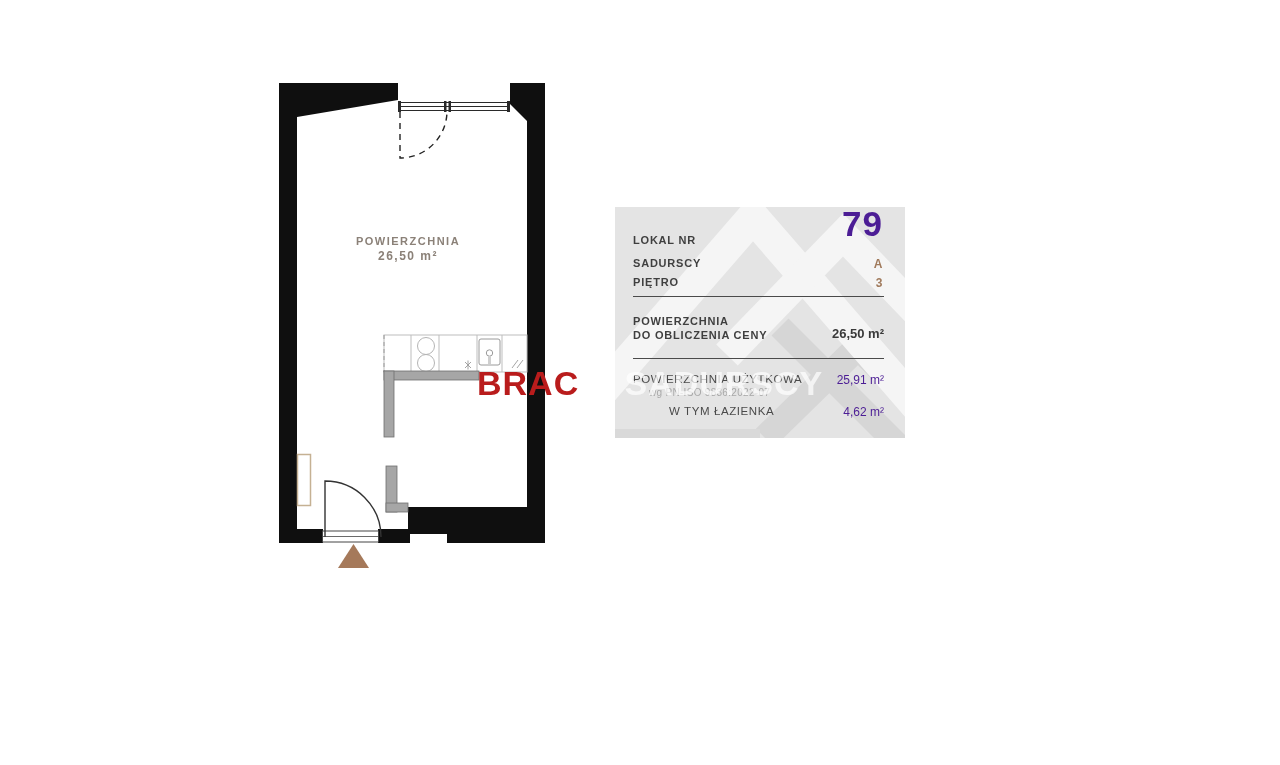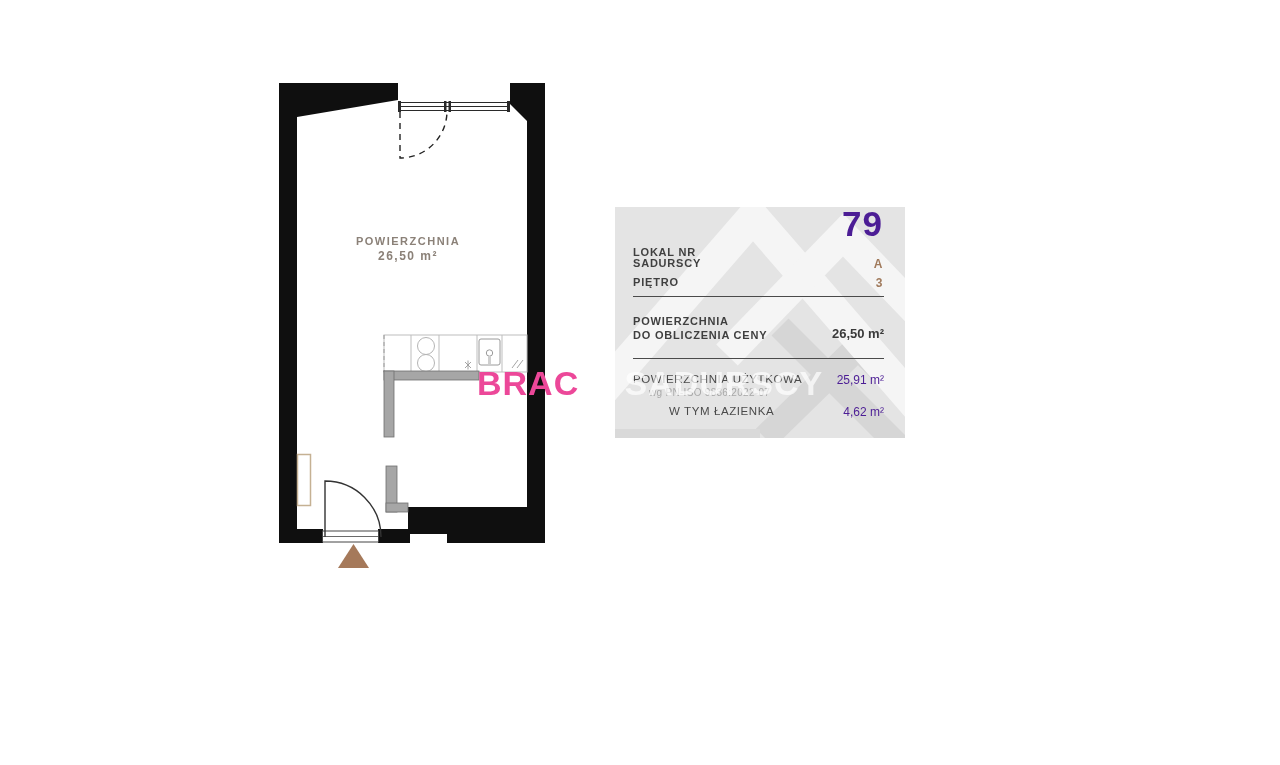--- a/index.html
+++ b/index.html
@@ -17,21 +17,21 @@
   .val-brown{font-size:12px;font-weight:700;color:#a07a5c;letter-spacing:.5px;}
   .val-bold{font-size:13px;font-weight:700;color:#3a3a3a;}
   .val-reg{font-size:12px;font-weight:400;color:#4c1d95;}
   .note{font-size:10px;color:#a8a8a8;letter-spacing:.3px;margin-left:16px;}
   .divider{position:absolute;left:18px;right:21px;border-top:1.5px solid #4a4a4a;z-index:2;}
 
   
   .watermark{position:absolute;left:477px;top:366px;z-index:3;
              font-size:34px;font-weight:700;letter-spacing:1px;white-space:nowrap;
              pointer-events:none;line-height:1;}
-  .wm-gray{color:#ec4899;text-align:right;}
+  .wm-gray{color:#b91c1c;text-align:right;}
   .wm-white{color:rgba(255,255,255,0.7);margin-top:28px;}
 
   
   svg.plan{position:absolute;left:0;top:0;z-index:1;}
   .plan-label{fill:#8b8178;font-family:"Liberation Sans",sans-serif;
               font-weight:600;letter-spacing:1.5px;}
 </style>
 </head>
 <body>
 
@@ -101,21 +101,21 @@
   <div class="panel">
     <svg class="pattern" viewBox="0 0 290 231" preserveAspectRatio="none">
       <polyline points="150,231 243,140 335,231" fill="none" stroke="#d6d6d6" stroke-width="26"></polyline>
       <line x1="165" y1="120" x2="300" y2="255" stroke="#d6d6d6" stroke-width="24"></line>
       <rect x="-10" y="222" width="155" height="14" fill="#d9d9d9"></rect>
       <polyline points="-40,215 138,10 320,220" fill="none" stroke="#f5f5f5" stroke-width="32"></polyline>
       <polyline points="112,148 228,28 350,155" fill="none" stroke="#f5f5f5" stroke-width="30"></polyline>
     </svg>
 
     <div class="row val-big" style="top:-1px;right:22px;">79</div>
-    <div class="row lbl" style="top:27px;left:18px;margin-top:12px;">LOKAL NR</div>
+    <div class="row lbl" style="top:27px;left:18px;">LOKAL NR</div>
 
     <div class="row lbl" style="top:50px;left:18px;">SADURSCY</div>
     <div class="row val-brown" style="top:50px;right:22px;">A</div>
 
     <div class="row lbl" style="top:69px;left:18px;">PIĘTRO</div>
     <div class="row val-brown" style="top:69px;right:22px;">3</div>
 
     <div class="divider" style="top:89px;"></div>
 
     <div class="row lbl" style="top:108px;left:18px;">POWIERZCHNIA</div>

